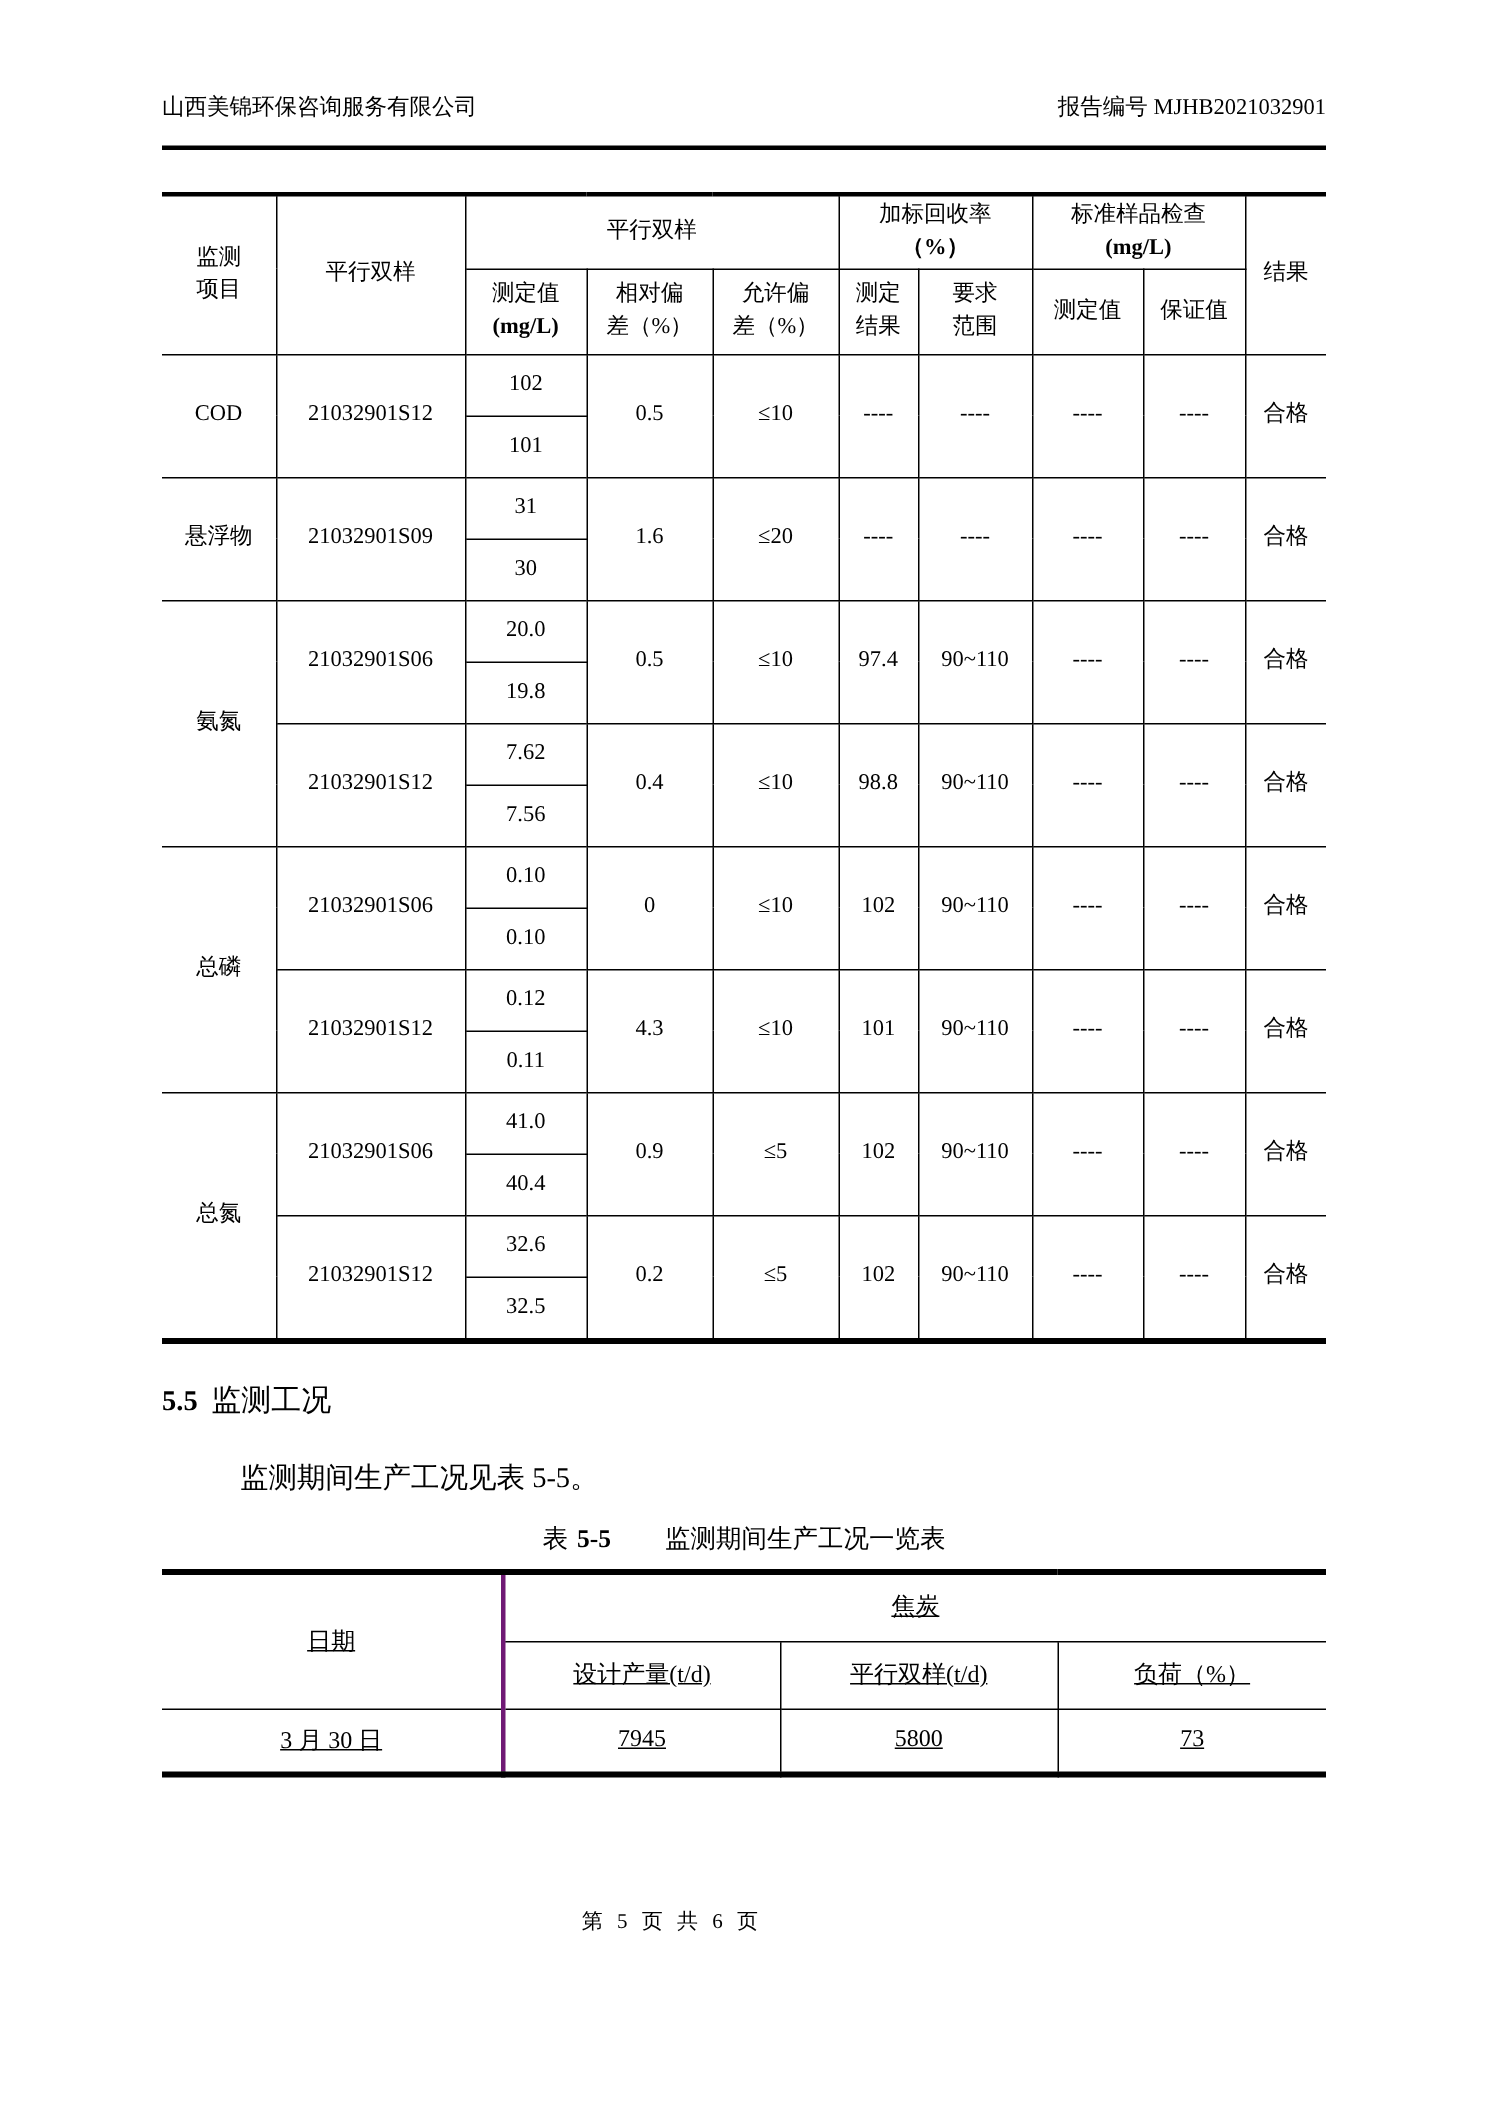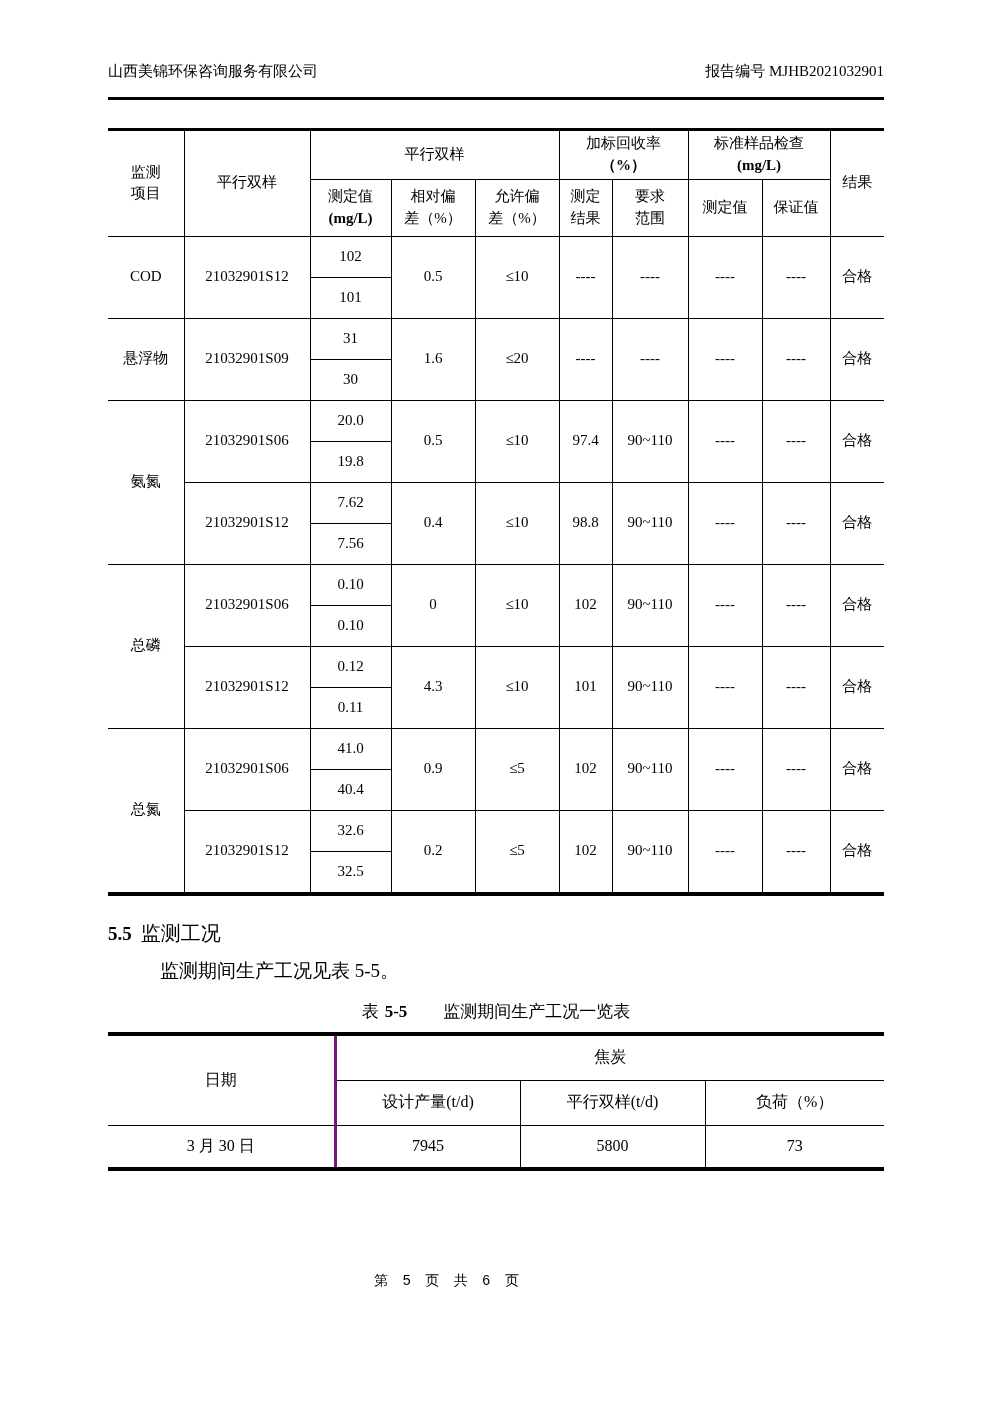--- a/index.html
+++ b/index.html
@@ -31,41 +31,41 @@
   .qa td.c-item   { border-left:none; }
   .qa td.c-result { border-right:none; }
   .qa tr.h1 td { height:42px; }
   .qa tr.h2 td { height:52px; }
   .qa td.val { height:36px; }
   .bl { font-weight:bold; }
 
   
   .sec { margin-top:24px; font-size:20px; }
   .sec .num { font-weight:bold; font-size:19px; margin-right:9px; }
-  .para { margin-top:11px; font-size:19px; text-indent:52px; }
+  .para { margin-top:25px; font-size:19px; text-indent:52px; }
   .caption { margin-top:16px; text-align:center; font-size:17px; }
   .caption .cnum { font-weight:bold; margin-left:6px; margin-right:36px; }
 
   
   table.prod {
     border-collapse:collapse; table-layout:fixed; width:776px;
     margin-top:9px; text-align:center; font-size:16px;
     border-top:4px solid #000; border-bottom:4px solid #000;
   }
-  .prod td { border:1px solid #000; padding:2px; vertical-align:middle; }
+  .prod td { border:1px solid #000; padding:2px; vertical-align:middle;text-decoration:underline; }
   .prod td.c-first { border-left:none; }
   .prod td.c-last  { border-right:none; }
   .prod td.vsep    { border-right:3px solid #701a75; }
   .prod tr.r1 td { height:40px; }
   .prod tr.r2 td { height:40px; }
   .prod tr.r3 td { height:37px; }
 
   .footer {
     position:absolute; top:1272px; left:0; width:896px;
-    text-align:center; font-size:14px; letter-spacing:3px;font-family:Liberation Mono, monospace;
+    text-align:center; font-size:14px; letter-spacing:3px;
   }
 </style>
 </head>
 <body>
 
 <div class="content">
 
   <div class="pagehead">
     <span>山西美锦环保咨询服务有限公司</span>
     <span>报告编号 MJHB2021032901</span>

